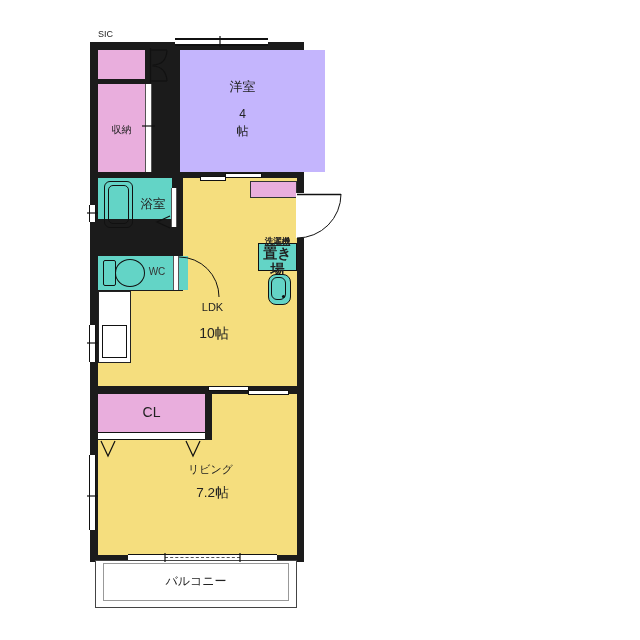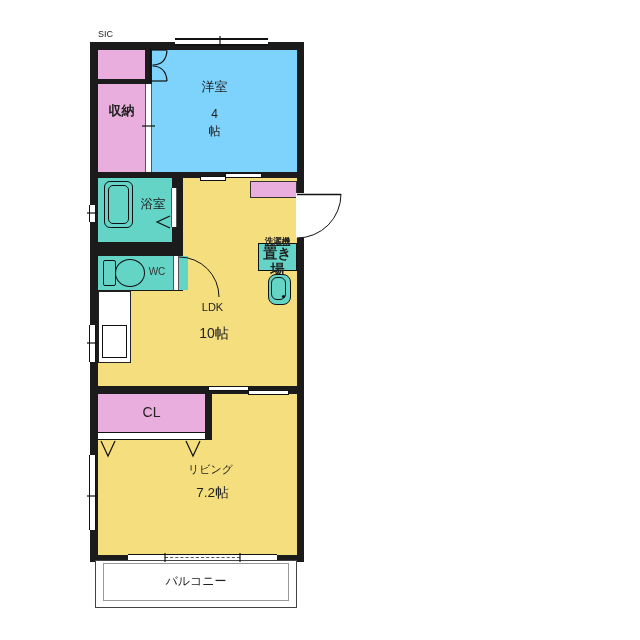--- a/index.html
+++ b/index.html
@@ -3,21 +3,21 @@
 <meta charset="utf-8">
 <style>
   html,body{margin:0;padding:0;background:#fff;}
   #stage{
     position:relative;width:640px;height:640px;background:#fff;overflow:hidden;
     font-family:"Liberation Sans","DejaVu Sans",sans-serif;color:#1b1b1b;
   }
   .a{position:absolute;box-sizing:border-box;}
   .wall{background:#1b1b1b;}
   .yellow{background:#F5DE7E;}
-  .orange{background:#7dd3fc;}
+  .orange{background:#c4b5fd;margin-left:28px;}
   .pink{background:#E9AEDD;}
   .teal{background:#63D4C6;}
   .white{background:#FFFFFF;}
   .lbl{color:#222;text-align:center;line-height:1.1;}
   .strip{background:#fff;border-left:1px solid #555;border-right:1px solid #555;}
   .winV{background:#fff;border-left:1.5px solid #111;border-right:1.5px solid #111;}
   .panel{background:#fff;border:1px solid #111;}
   svg{position:absolute;left:0;top:0;pointer-events:none;}
   .tile{
     background-color:#fff;
@@ -37,34 +37,34 @@
 
   <div class="a wall" style="left:90px;top:42px;width:214px;height:520px;"></div>
 
   <div class="a yellow" style="left:98px;top:178px;width:199px;height:208px;"></div>
 
   <div class="a wall" style="left:90px;top:172px;width:93px;height:119px;"></div>
 
   <div class="a pink" style="left:98px;top:50px;width:47px;height:29px;"></div>
 
   <div class="a pink" style="left:98px;top:84px;width:47px;height:88px;">
-    <div class="a lbl" style="left:0;top:20px;width:100%;font-size:13px;font-weight:bold;">収納</div>
+    <div class="a lbl" style="left:0;top:40px;width:100%;font-size:10px;">収納</div>
   </div>
 
   <div class="a strip" style="left:145px;top:84px;width:7px;height:88px;"></div>
 
   <div class="a orange" style="left:152px;top:50px;width:145px;height:122px;">
     <div class="a lbl" style="left:0;top:30px;width:125px;font-size:13px;">洋室</div>
     <div class="a lbl" style="left:0;top:58px;width:125px;font-size:12px;">4</div>
     <div class="a lbl" style="left:0;top:75px;width:125px;font-size:12px;">帖</div>
   </div>
 
   <div class="a" style="left:175px;top:38px;width:93px;height:8px;background:#fff;border-top:2px solid #111;border-bottom:2px solid #111;"></div>
 
-  <div class="a teal" style="left:98px;top:178px;width:74px;height:64px;text-decoration:underline;">
+  <div class="a teal" style="left:98px;top:178px;width:74px;height:41px;text-decoration:underline;">
     <div class="a" style="left:6px;top:3px;width:29px;height:47px;border:1.5px solid #111;border-radius:6px;"></div>
     <div class="a" style="left:10px;top:7px;width:21px;height:39px;border:1px solid #111;border-radius:5px;"></div>
     <div class="a lbl" style="left:36px;top:20px;width:38px;font-size:12.5px;">浴室</div>
   </div>
   <div class="a strip" style="left:171px;top:188px;width:6px;height:39px;"></div>
   <div class="a winV" style="left:89px;top:205px;width:7px;height:17px;"></div>
 
   <div class="a teal" style="left:98px;top:256px;width:90px;height:34px;">
     <div class="a" style="left:5px;top:4px;width:13px;height:26px;border:1.5px solid #111;border-radius:2px;"></div>
     <div class="a" style="left:17px;top:3px;width:30px;height:28px;border:1.5px solid #111;border-radius:50%;"></div>

